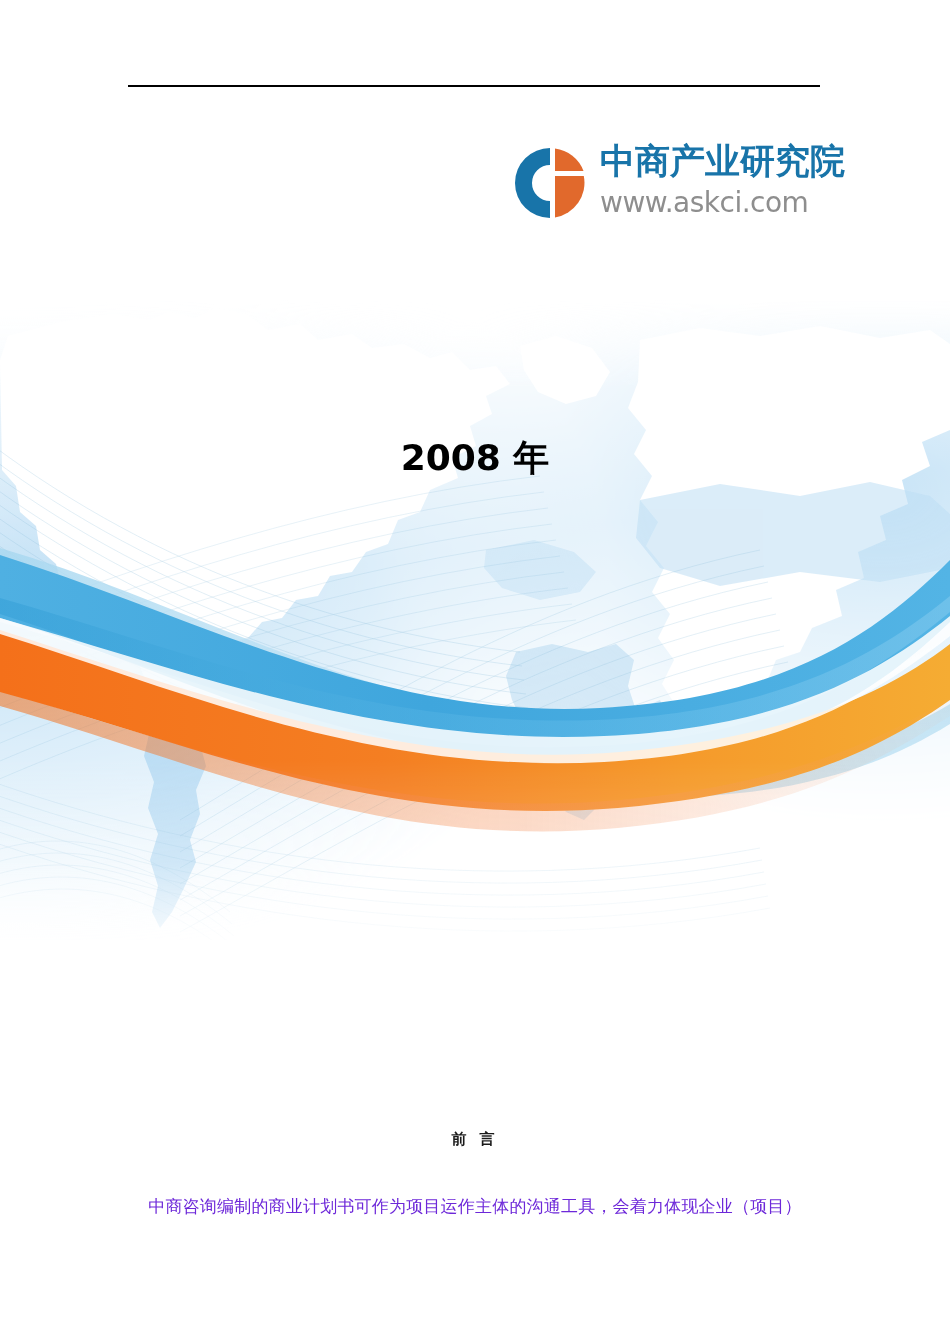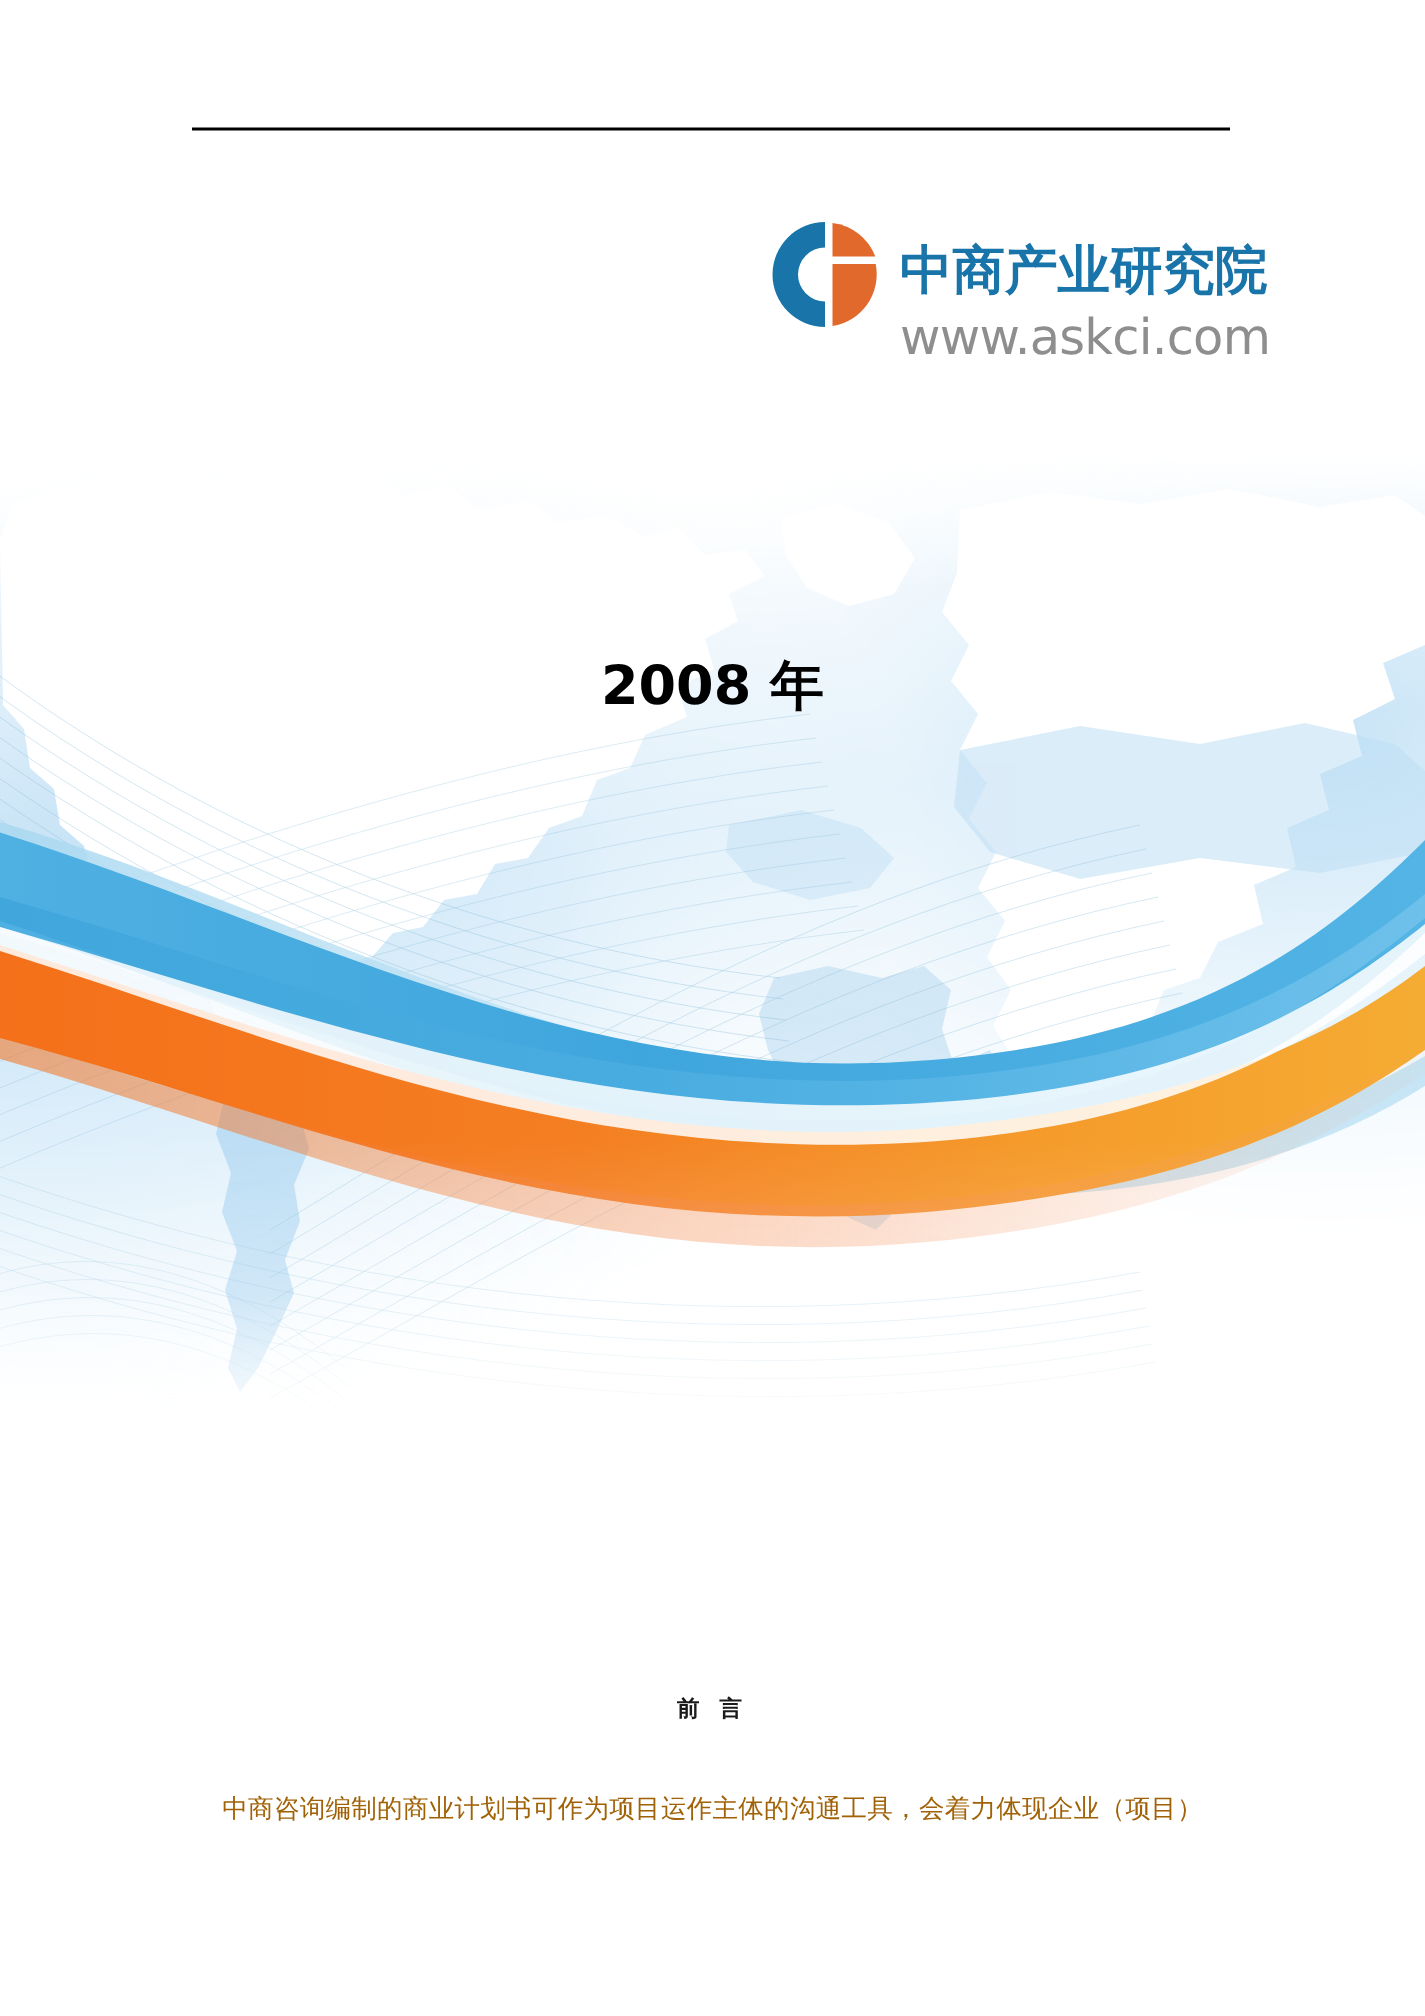--- a/index.html
+++ b/index.html
@@ -47,33 +47,32 @@
     width: 76px;
     height: 76px;
   }
   .logo-text {
     position: absolute;
     left: 88px;
     top: 0;
     width: 240px;
   }
   .logo-name {
-    font-family: Liberation Mono, monospace;
+    font-family: Liberation Sans, sans-serif;
     font-weight: bold;
     font-size: 35px;
     line-height: 42px;
     letter-spacing: 0px;
     color: #1874A9;
     white-space: nowrap;
-    margin-top: 22px;
   }
   .logo-url {
     font-family: "DejaVu Sans", sans-serif;
     font-weight: 400;
-    font-size: 33px;
+    font-size: 28px;
     line-height: 38px;
     color: #8E8E8E;
     letter-spacing: -0.5px;
     margin-top: 2px;
     white-space: nowrap;
   }
 
   
   .banner {
     position: absolute;
@@ -133,21 +132,21 @@
   .preface-body {
     position: absolute;
     left: 0;
     top: 1192px;
     width: 950px;
     text-align: center;
     font-family: "DejaVu Serif", "Liberation Serif", serif;
     font-weight: 400;
     font-size: 17px;
     line-height: 28px;
-    color: #a16207;
+    color: #6d28d9;
     letter-spacing: 0.2px;
     white-space: nowrap;
   }
 </style>
 </head>
 <body>
 
 <div class="page">
 
   <div class="header-rule"></div>

